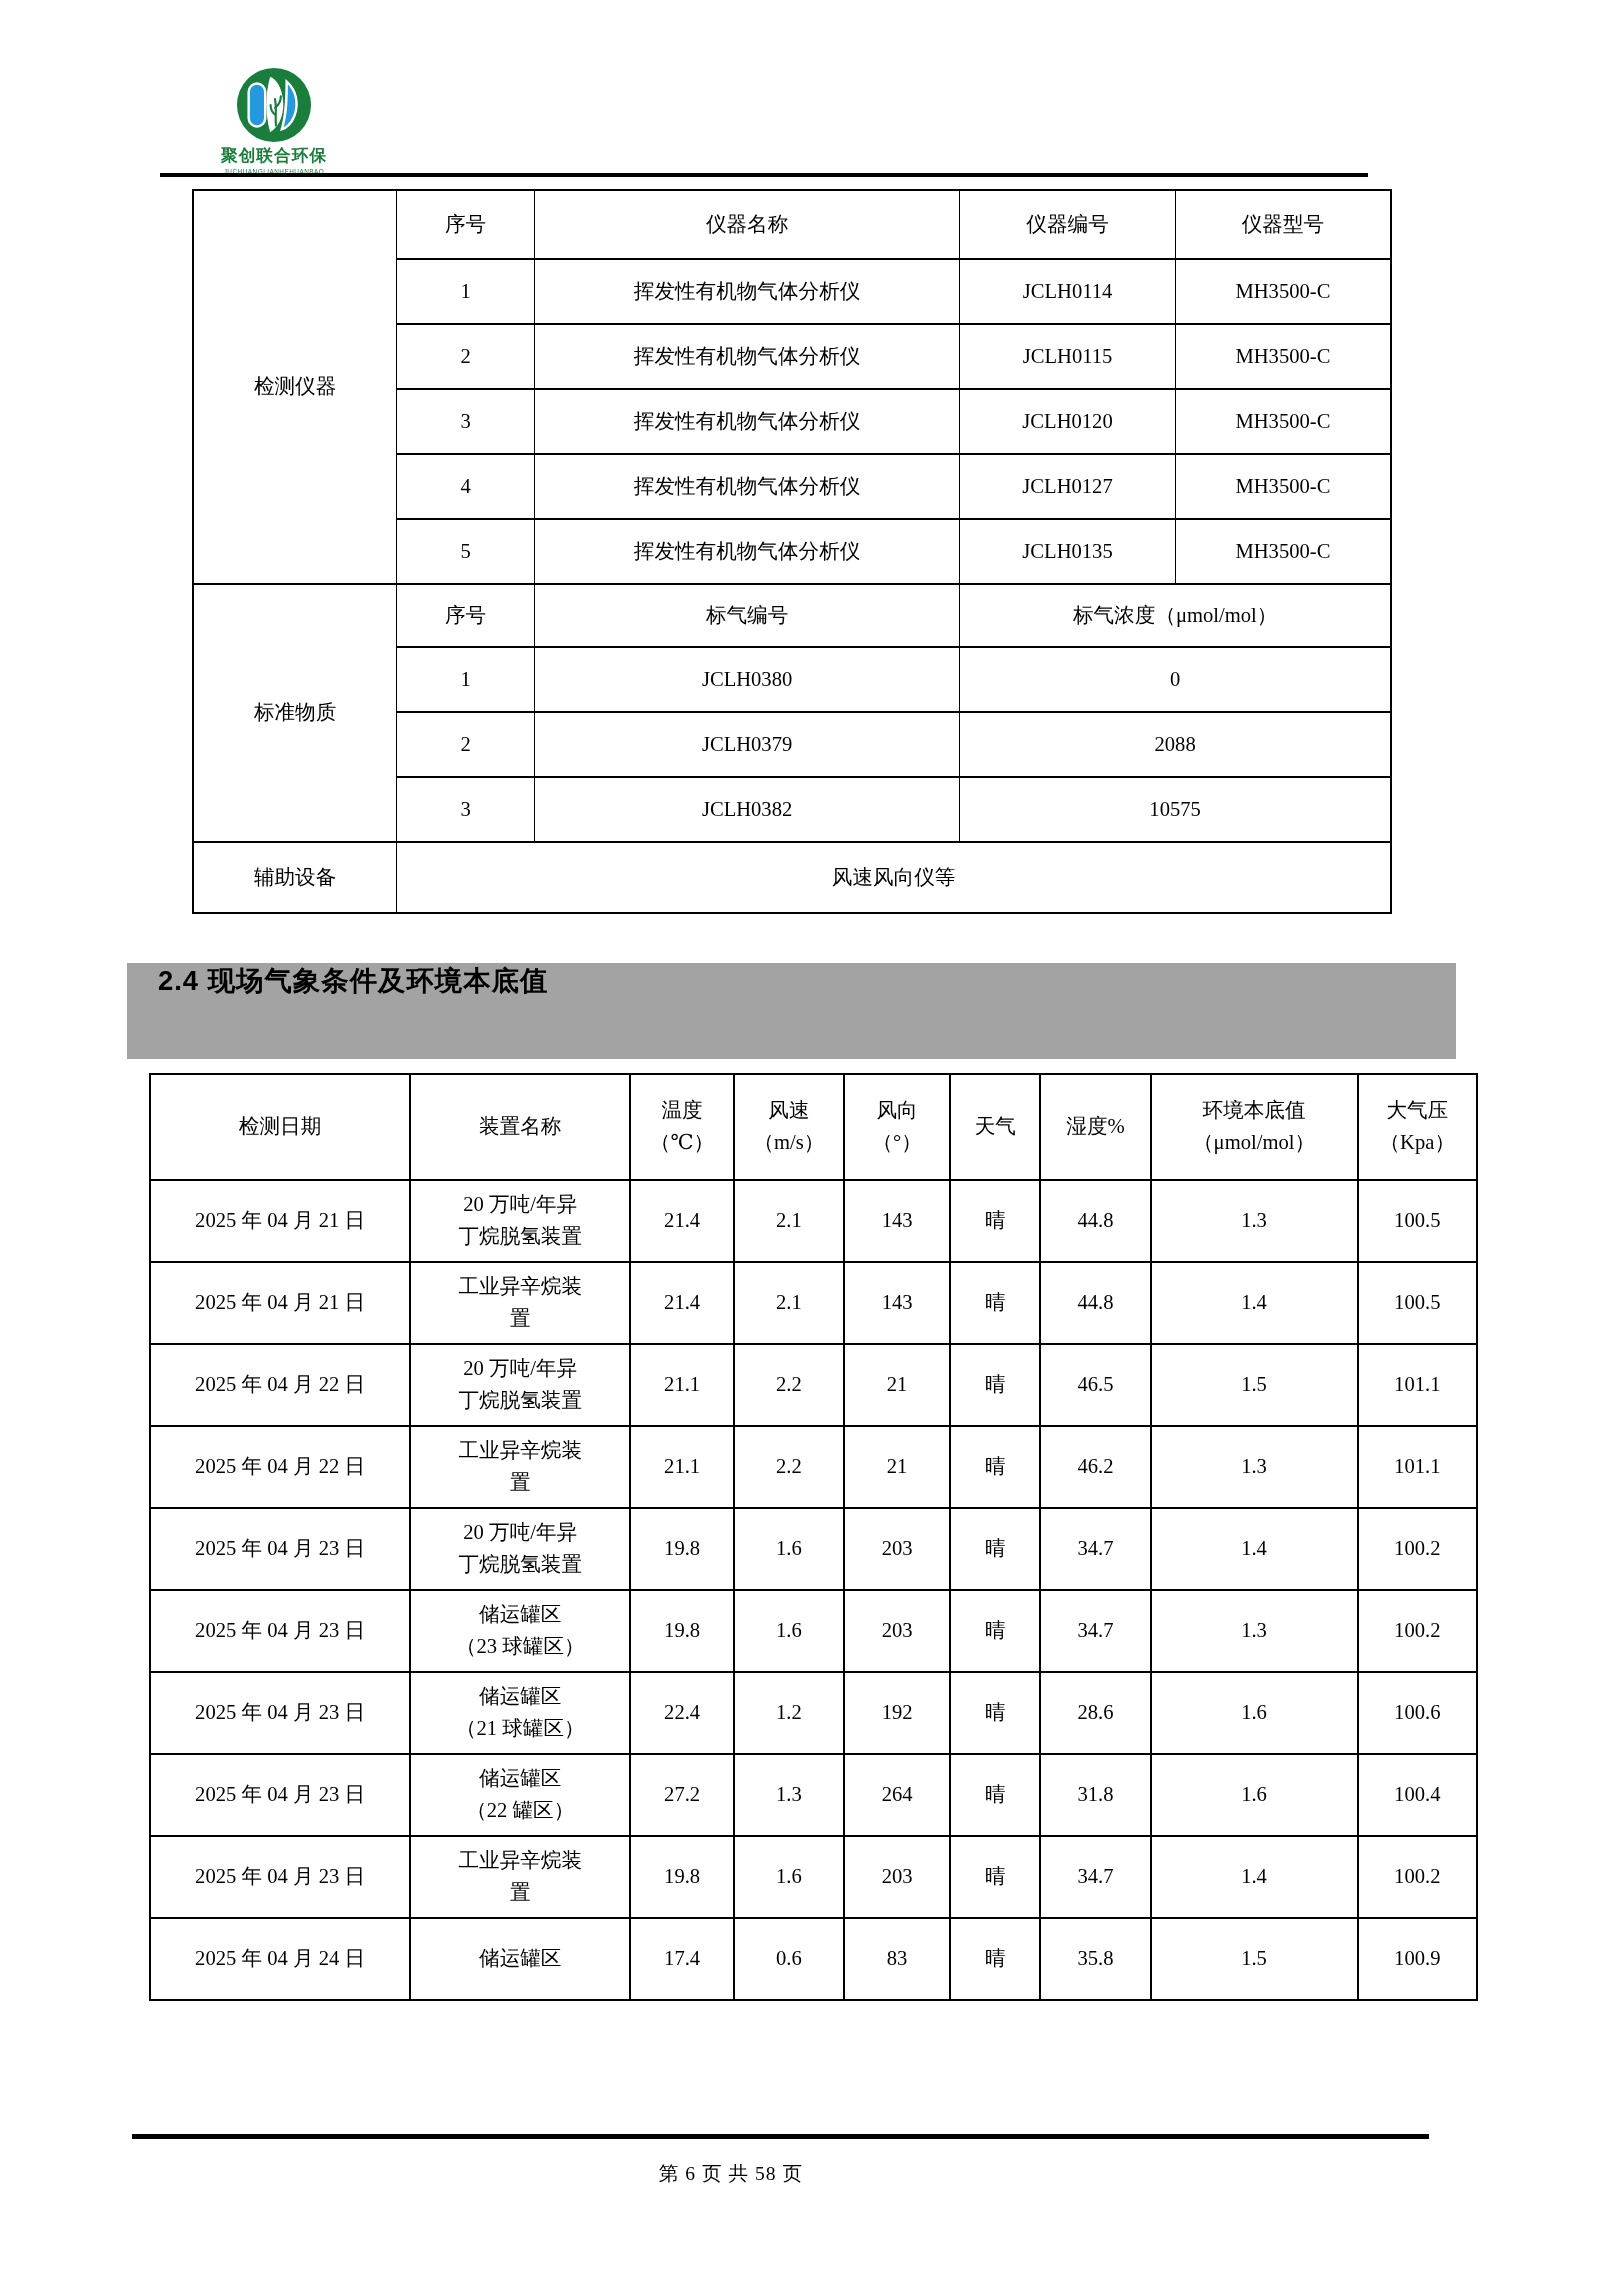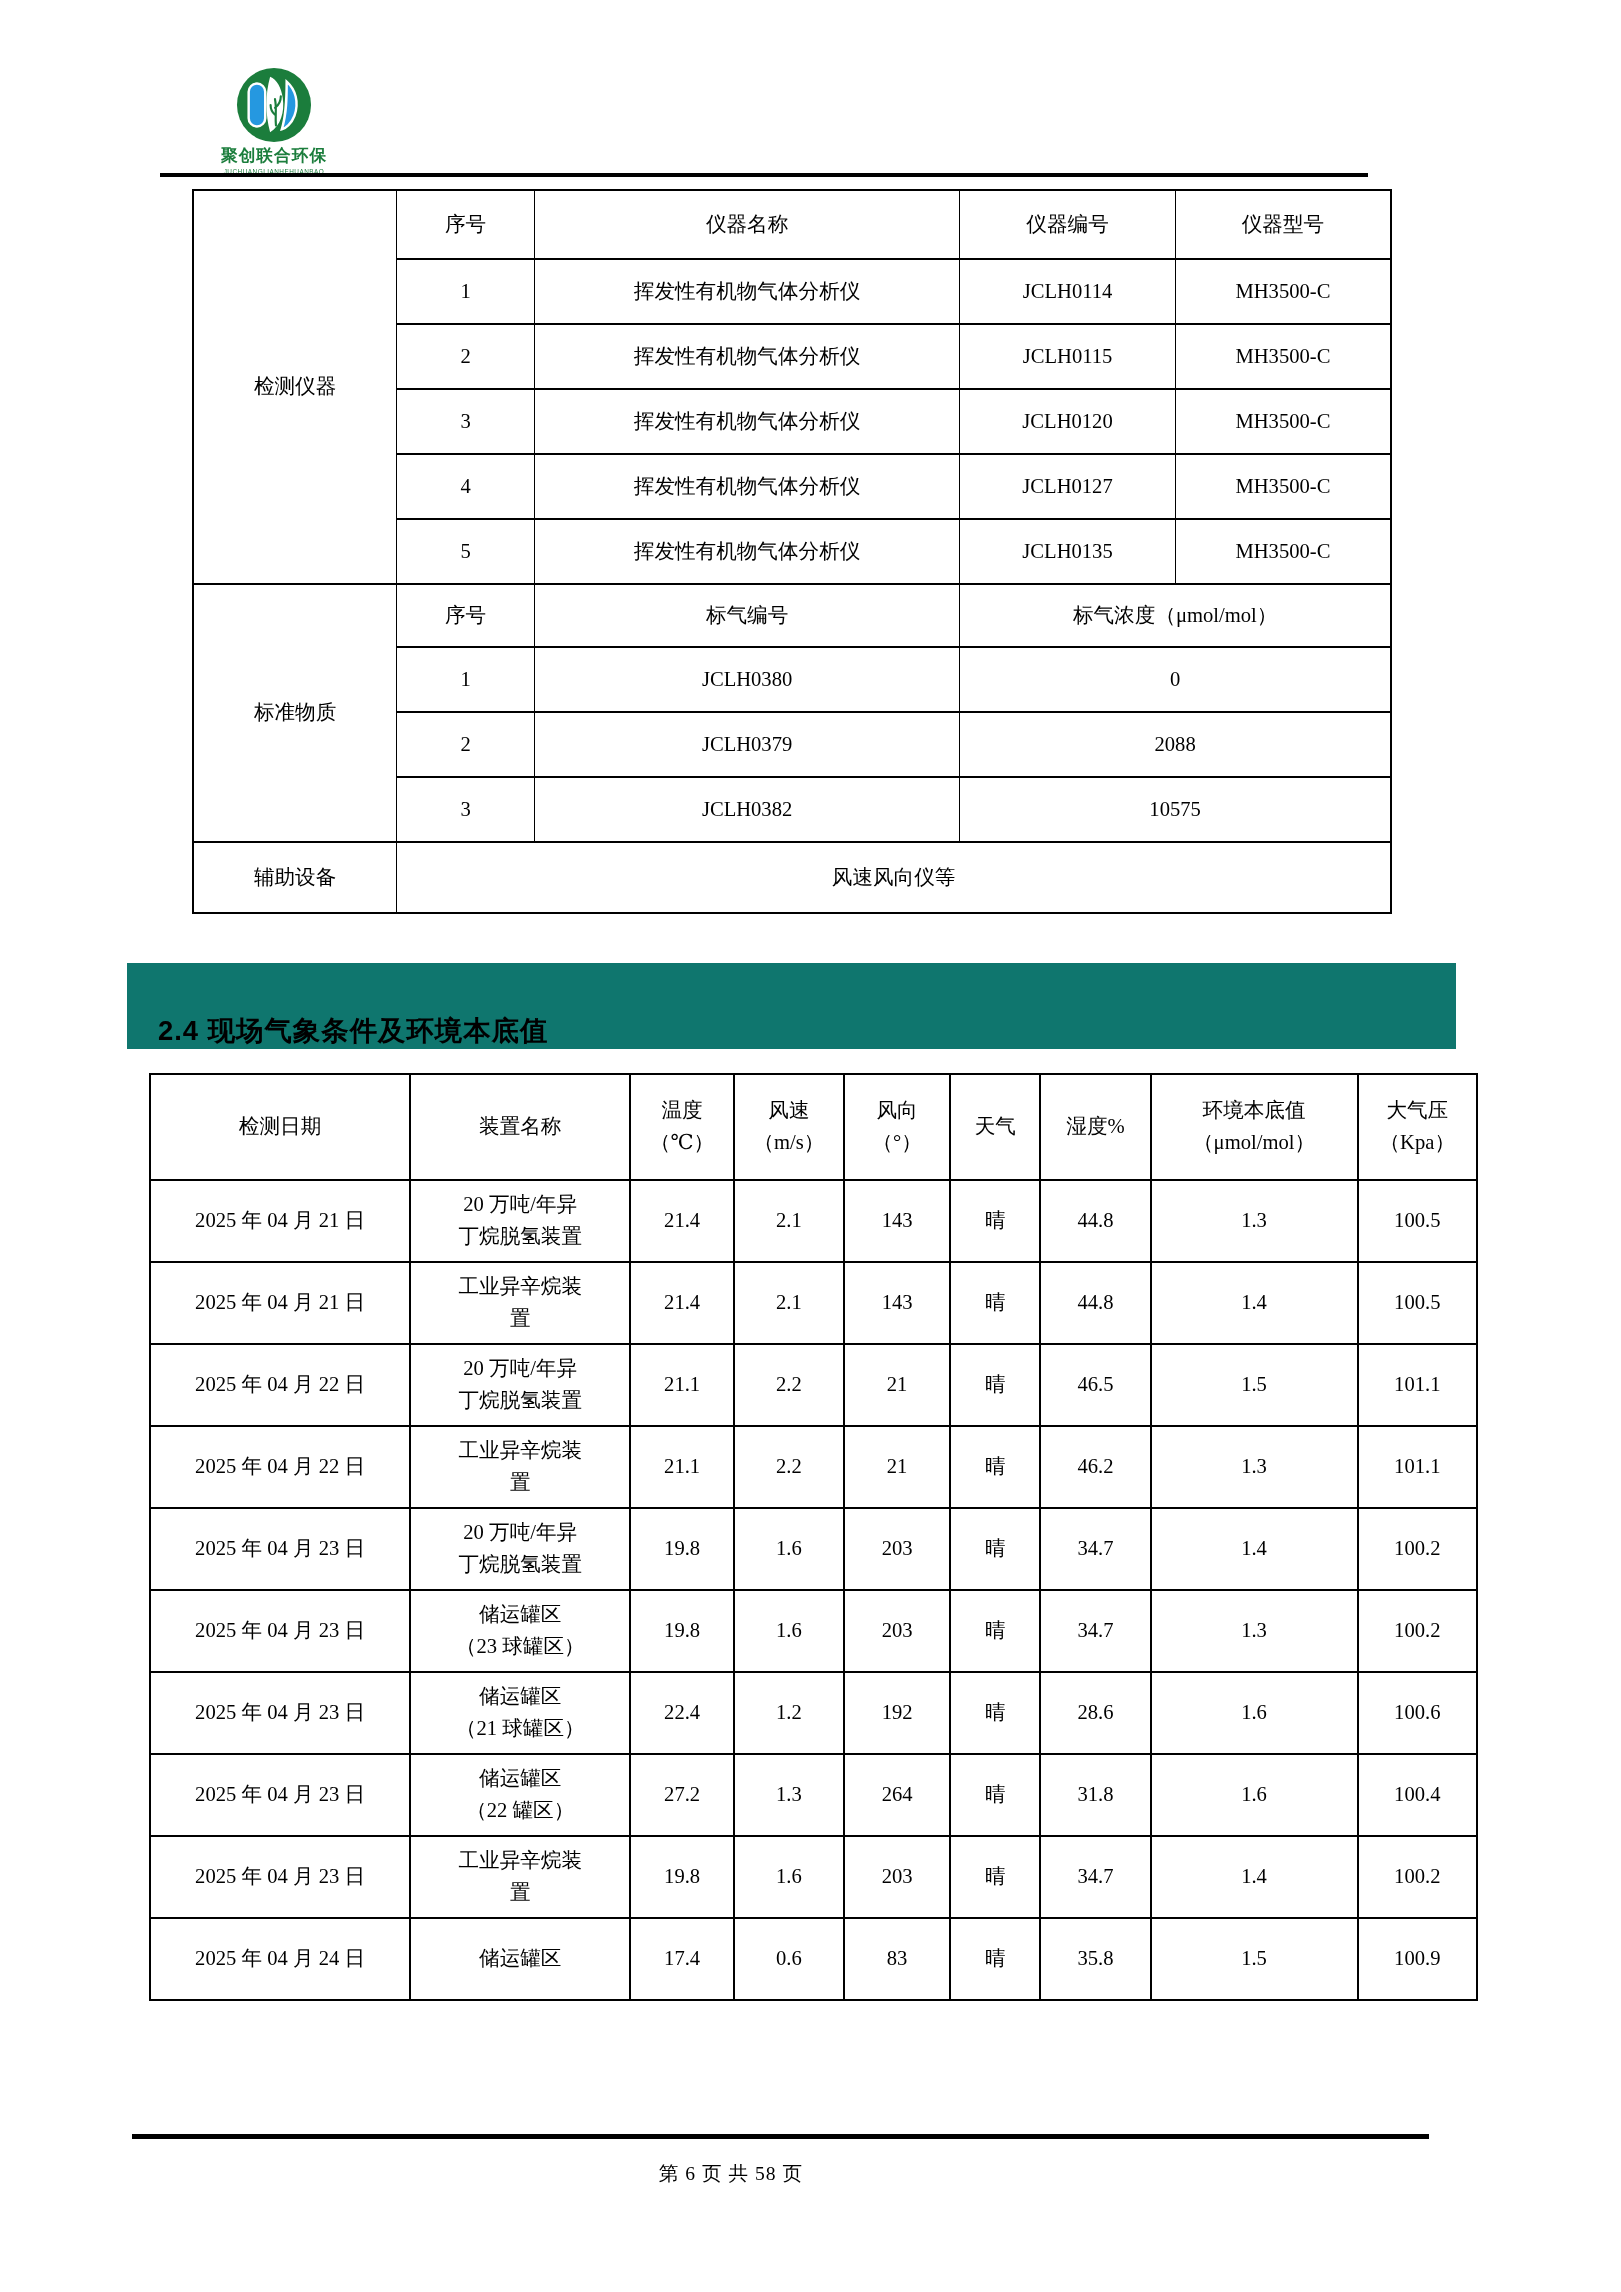--- a/index.html
+++ b/index.html
@@ -24,22 +24,22 @@
 
   
   table{border-collapse:collapse;table-layout:fixed;}
   td,th{vertical-align:middle;text-align:center;white-space:pre-line;
     font-weight:normal;font-size:20.6px;line-height:1.55;padding:2px 3.9px;box-sizing:border-box;}
 
   .equip-table{position:absolute;left:192px;top:189px;width:1200px;border:2.9px solid #000;}
   .equip-table td{border:1px solid #000;border-top-width:2px;border-bottom-width:2px;}
   .equip-table .sec-top td, .equip-table td.sec-top{border-top-width:2.9px;}
 
-  .heading-band{position:absolute;left:127px;top:963px;width:1329px;height:86px;
-    background:#0f766e;display:flex;align-items:flex-end;}
+  .heading-band{position:absolute;left:127px;top:963px;width:1329px;height:96px;
+    background:#a3a3a3;display:flex;align-items:flex-start;}
   .heading-band .heading-text{font-family:"Liberation Sans","DejaVu Sans",sans-serif;
     font-weight:bold;font-size:27.4px;letter-spacing:1px;padding-left:31px;}
 
   .weather-table{position:absolute;left:149px;top:1073px;width:1329px;border:2.9px solid #000;}
   .weather-table td,.weather-table th{border:2px solid #000;}
   .weather-table th{height:106px;}
   .weather-table td{height:82px;}
 
   
   .footer-rule{position:absolute;left:132px;top:2134px;width:1297px;height:4.9px;background:#000;}

